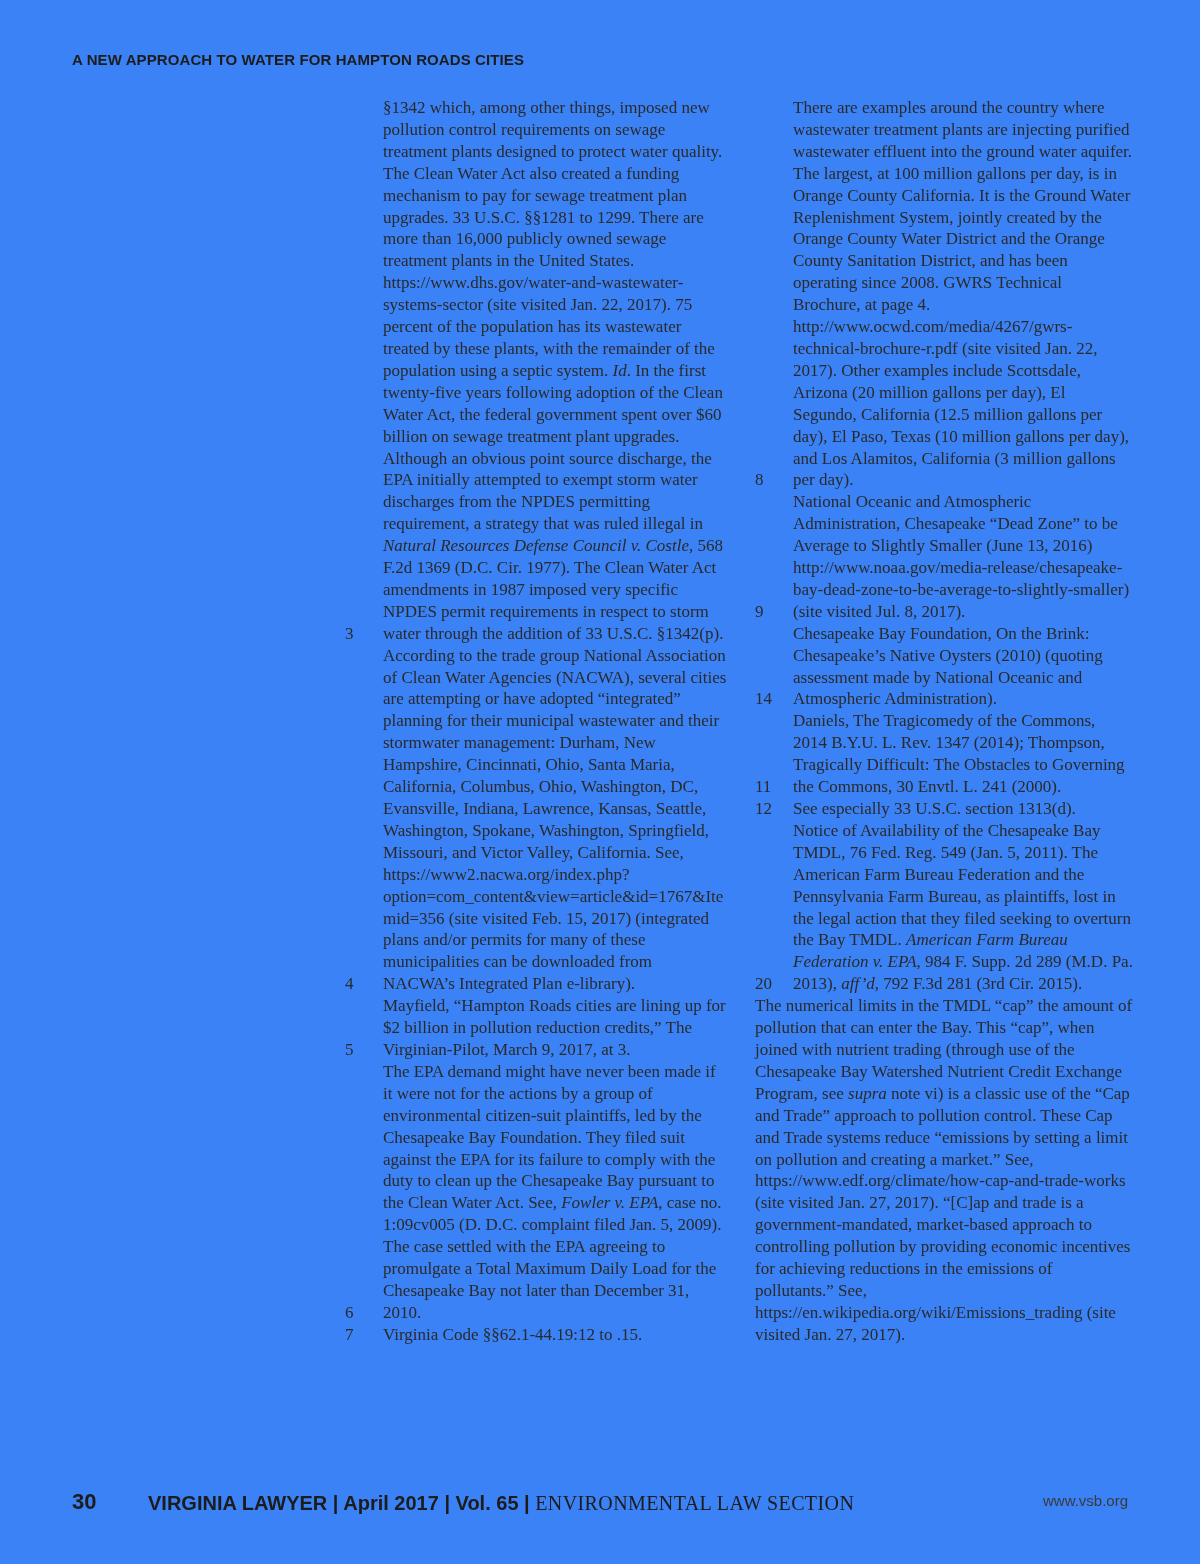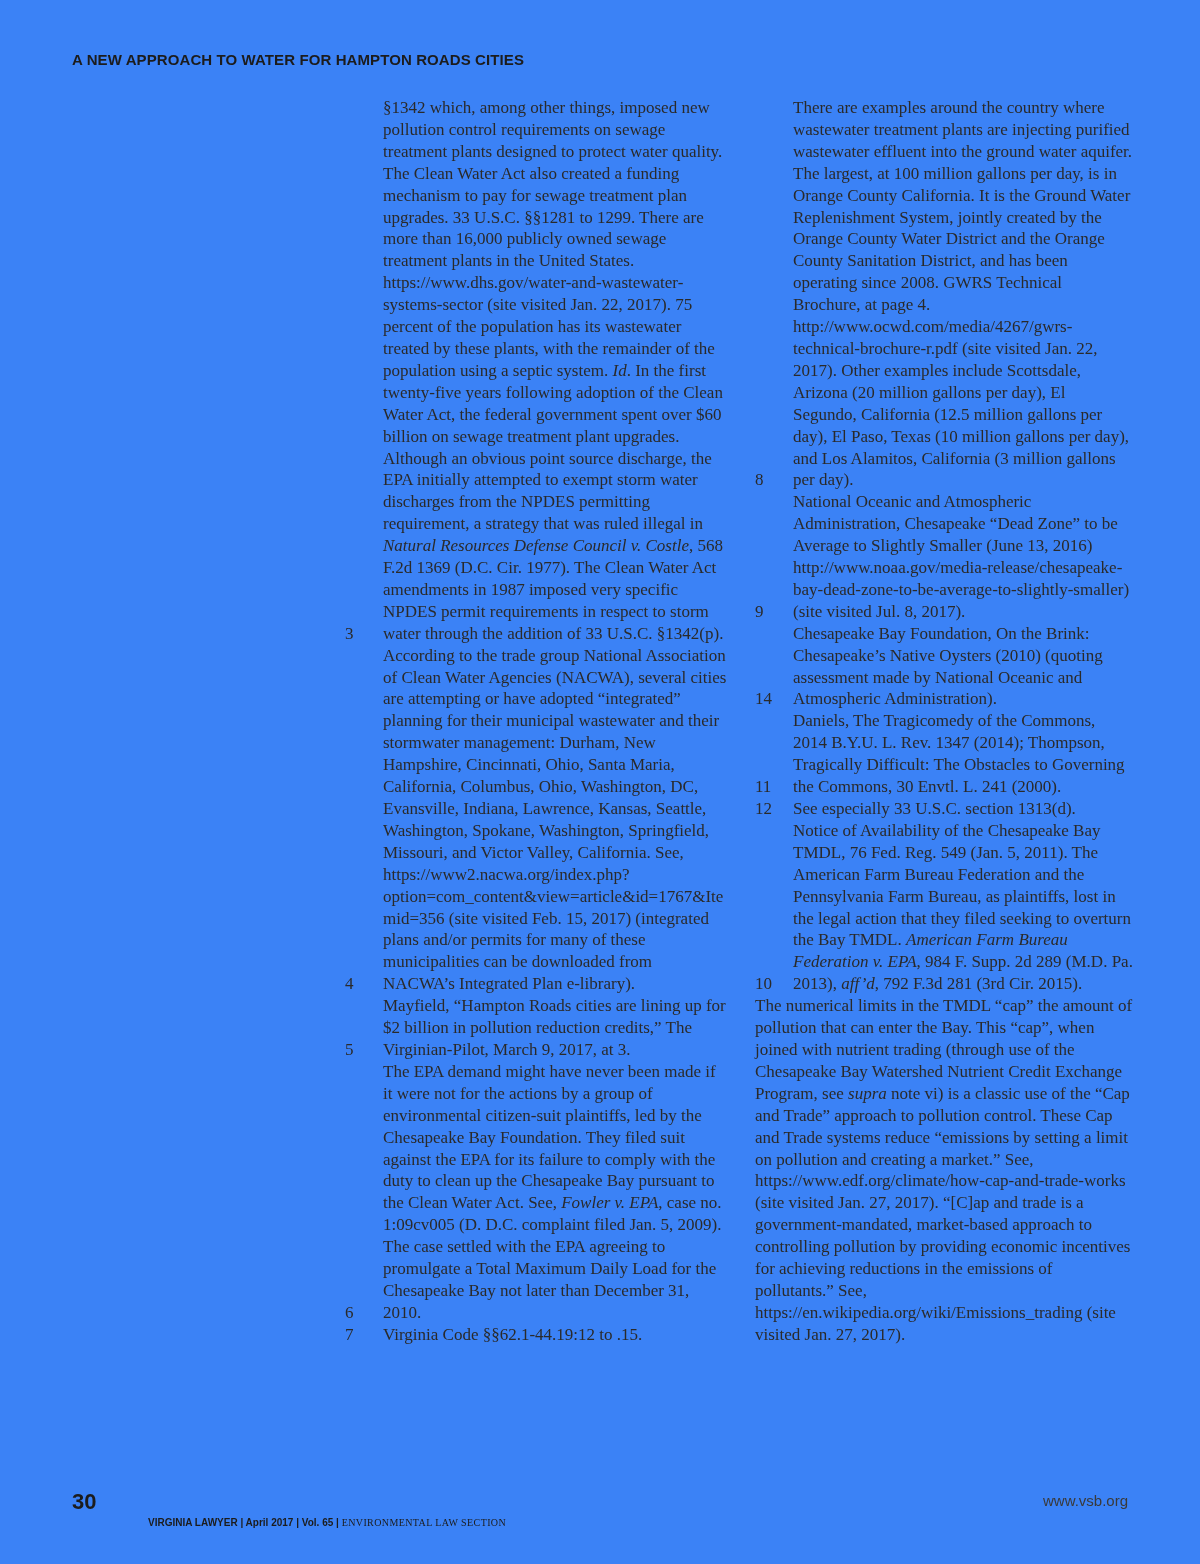--- a/index.html
+++ b/index.html
@@ -66,24 +66,23 @@
     top: 1px;
     font-family: "Liberation Sans", "DejaVu Sans", sans-serif;
     font-weight: bold;
     font-size: 22px;
     color: #1c1c1c;
   }
   .footer-pub {
     position: absolute;
     left: 148px;
     top: 4px;
-    font-size: 10px;
+    font-size: 20px;
     white-space: nowrap;
     color: #1c1c1c;
-    margin-top: 25px;
   }
   .footer-pub .pub-sans {
     font-family: "Liberation Sans", "DejaVu Sans", sans-serif;
     font-weight: 600;
   }
   .footer-pub .pub-serif {
     font-family: "Liberation Serif", "DejaVu Serif", serif;
     letter-spacing: 0.4px;
   }
   .footer-site {
@@ -144,21 +143,21 @@
         </div>
         <div class="note">
           <span class="note-num">11</span>
           <span class="note-text">Daniels, The Tragicomedy of the Commons, 2014 B.Y.U. L. Rev. 1347 (2014); Thompson, Tragically Difficult: The Obstacles to Governing the Commons, 30 Envtl. L. 241 (2000).</span>
         </div>
         <div class="note">
           <span class="note-num">12</span>
           <span class="note-text">See especially 33 U.S.C. section 1313(d).</span>
         </div>
         <div class="note">
-          <span class="note-num">10</span>
+          <span class="note-num">20</span>
           <span class="note-text">Notice of Availability of the Chesapeake Bay TMDL, 76 Fed. Reg. 549 (Jan. 5, 2011). The American Farm Bureau Federation and the Pennsylvania Farm Bureau, as plaintiffs, lost in the legal action that they filed seeking to overturn the Bay TMDL. <i>American Farm Bureau Federation v. EPA</i>, 984 F. Supp. 2d 289 (M.D. Pa. 2013), <i>aff’d</i>, 792 F.3d 281 (3rd Cir. 2015).</span>
         </div>
         <div class="note">
           <span class="note-text">The numerical limits in the TMDL “cap” the amount of pollution that can enter the Bay. This “cap”, when joined with nutrient trading (through use of the Chesapeake Bay Watershed Nutrient Credit Exchange Program, see <i>supra</i> note vi) is a classic use of the “Cap and Trade” approach to pollution control. These Cap and Trade systems reduce “emissions by setting a limit on pollution and creating a market.” See, https://www.edf.org/climate/how-cap-and-trade-works (site visited Jan. 27, 2017). “[C]ap and trade is a government-mandated, market-based approach to controlling pollution by providing economic incentives for achieving reductions in the emissions of pollutants.” See, https://en.wikipedia.org/wiki/Emissions_trading (site visited Jan. 27, 2017).</span>
         </div>
       </div>
   </div>
 
   <div class="footer">
     <div class="page-number">30</div>

